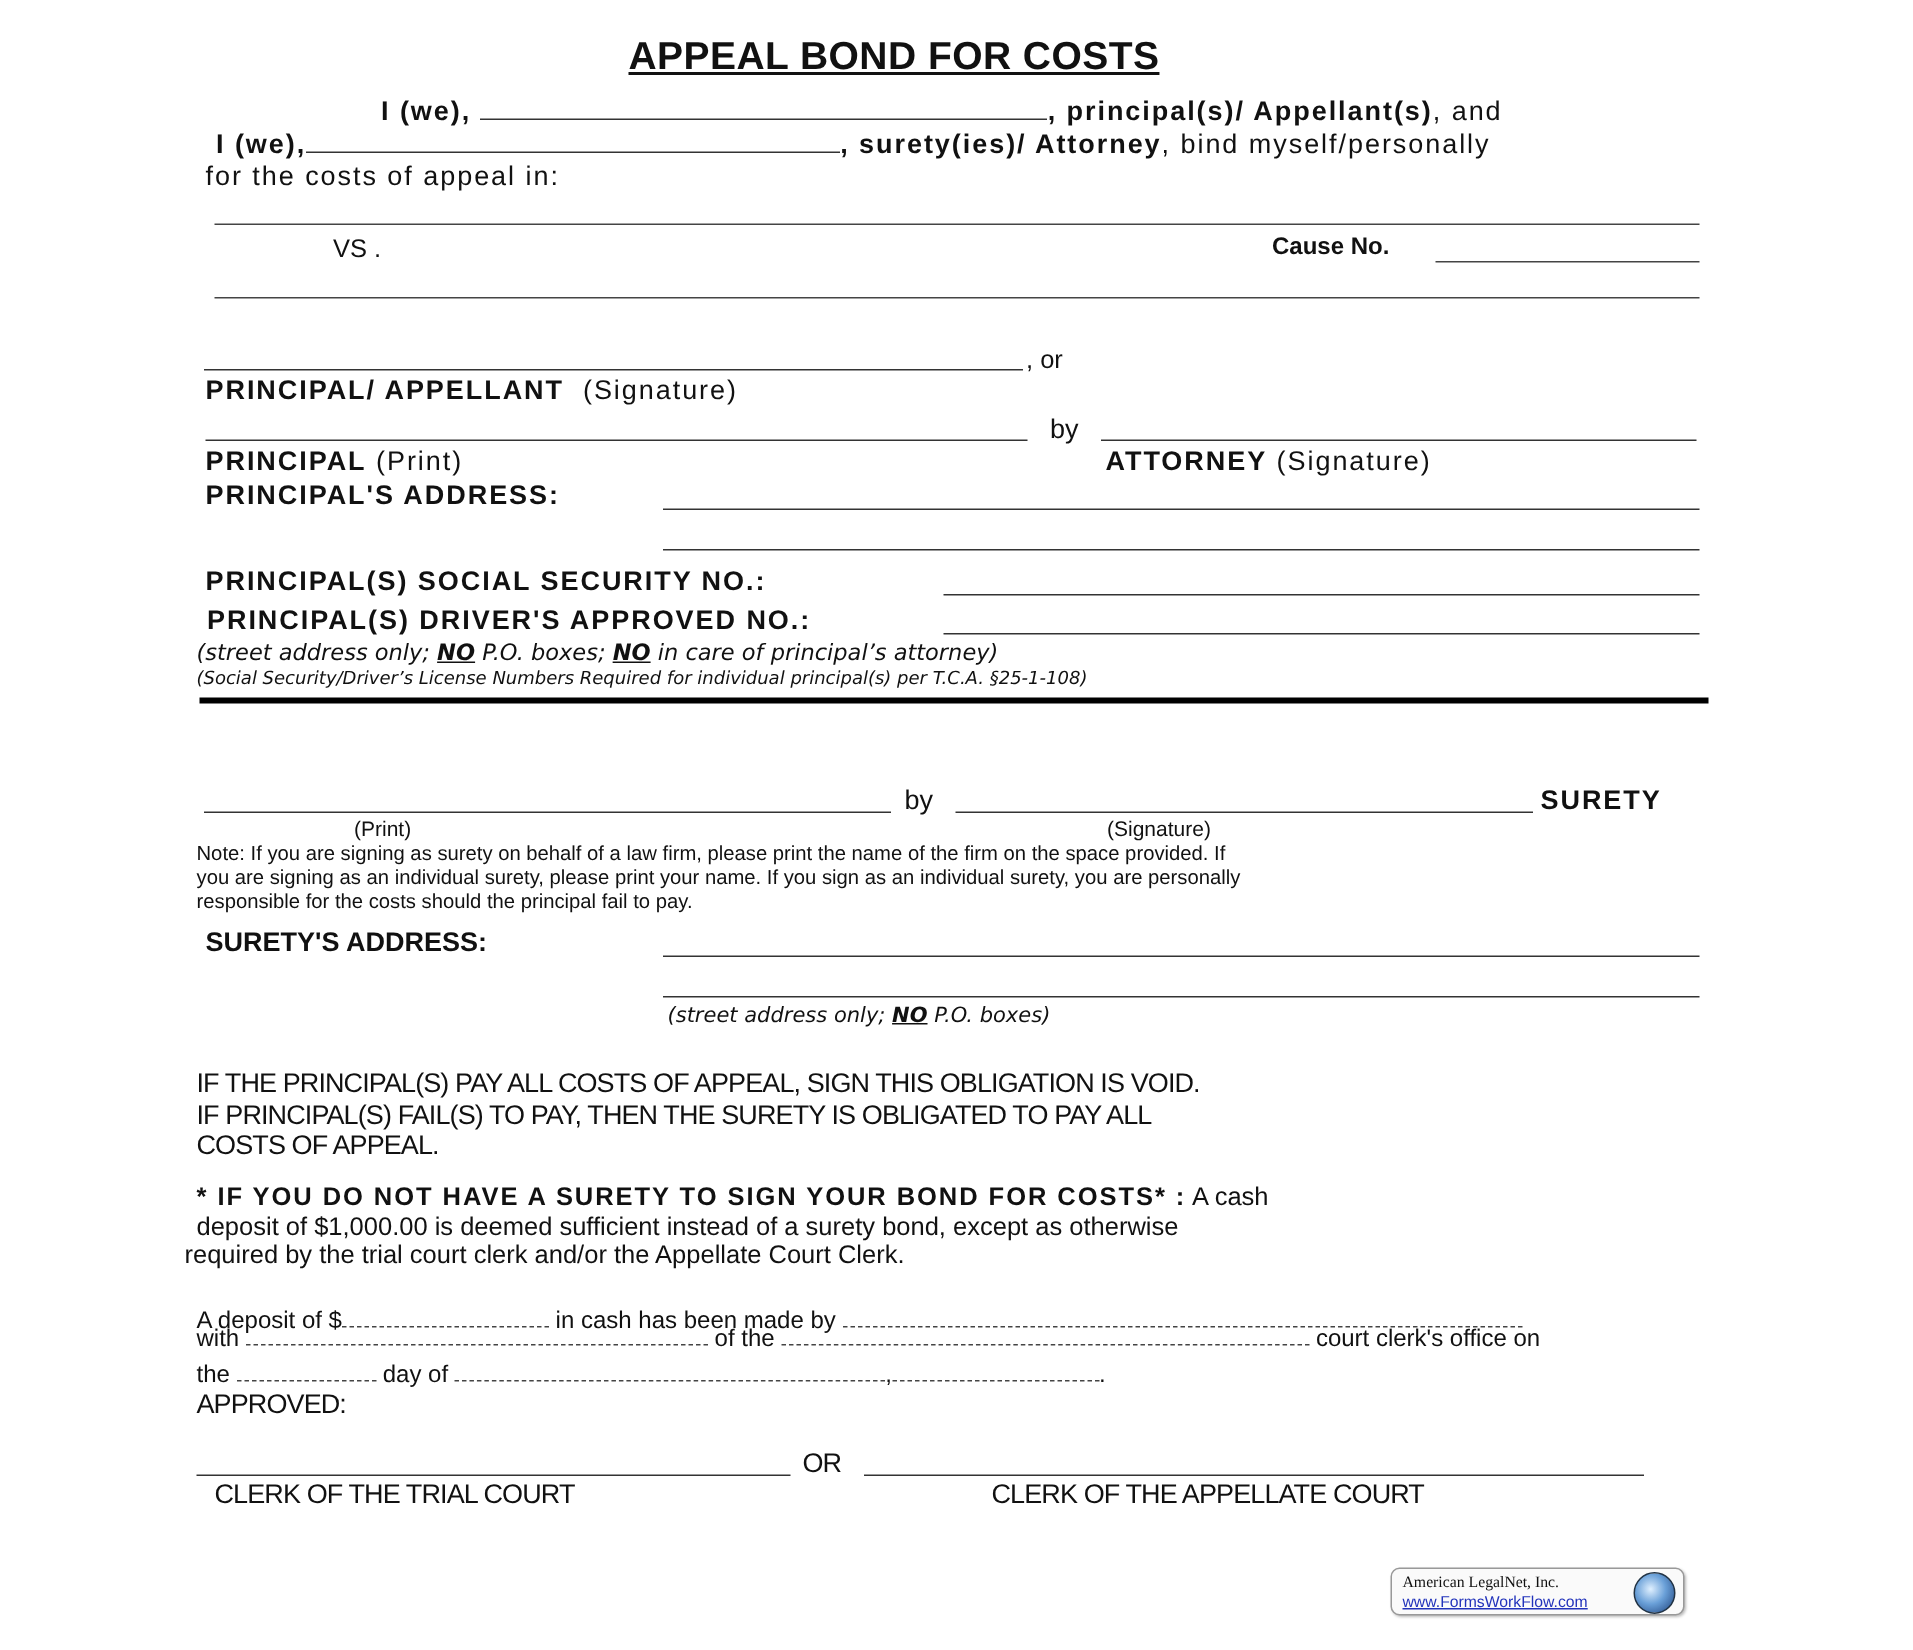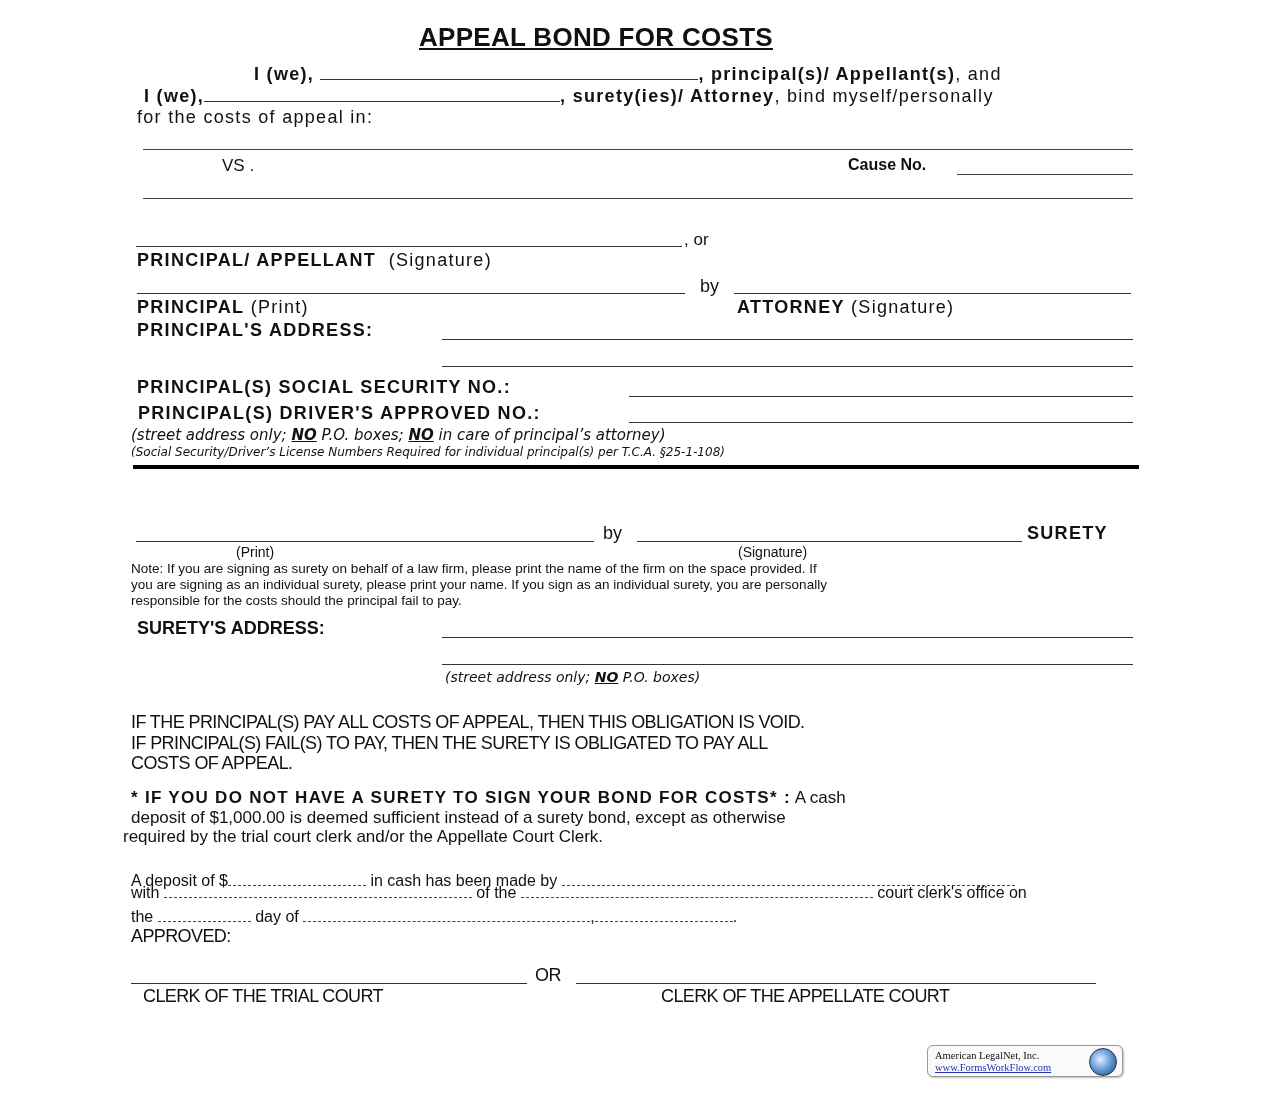--- a/index.html
+++ b/index.html
@@ -17,21 +17,21 @@
   .f14 { font-size: 14px; }
   .f13 { font-size: 13.5px; }
   .ital { font-style: italic; font-family: "DejaVu Sans", sans-serif; }
   .ital u { font-weight: bold; }
   .cond { letter-spacing: -0.6px; }
   .field { display: inline-block; border-bottom: 1px solid #333; vertical-align: baseline; }
   .dash { display: inline-block; border-bottom: 1px dashed #444; vertical-align: baseline; height: 1px; }
   .logo { position: absolute; left: 927px; top: 1045px; width: 194px; height: 30px; border: 1px solid #999;
           border-radius: 6px; background: #fafafa; box-shadow: 1px 1px 2px #bbb; }
   .logo .t1 { position: absolute; left: 7px; top: 4px; font-family: "Liberation Serif", serif; font-weight: normal; font-size: 10.5px; color: #111; }
-  .logo .t2 { position: absolute; left: 7px; top: 16px; font-family: Liberation Serif, serif; font-size: 10.5px; color: #2233bb; text-decoration: underline; }
+  .logo .t2 { position: absolute; left: 7px; top: 16px; font-family: Liberation Sans, sans-serif; font-size: 10.5px; color: #2233bb; text-decoration: underline; }
   .logo .globe { position: absolute; right: 5px; top: 2px; width: 26px; height: 26px; border-radius: 50%;
                  background: radial-gradient(circle at 40% 40%, #e0f0ff 0%, #6aa0d8 45%, #1b3f7a 100%); border: 1px solid #234; }
   .thick { position: absolute; left: 133px; top: 465px; width: 1006px; height: 4px; background: #000; }
 </style>
 </head>
 <body>
 
 <div class="abs title" style="left:419px; top:22px;">APPEAL BOND FOR COSTS</div>
 
 <div class="abs f18 wide" style="left:254px; top:64px;">
@@ -93,21 +93,21 @@
 <div class="abs f13" style="left:131px; top:577px;">you are signing as an individual surety, please print your name. If you sign as an individual surety, you are personally</div>
 <div class="abs f13" style="left:131px; top:593px;">responsible for the costs should the principal fail to pay.</div>
 
 <div class="abs f18 b" style="left:137px; top:618px;">SURETY'S ADDRESS:</div>
 <div class="line" style="left:442px; top:637px; width:691px;"></div>
 <div class="line" style="left:442px; top:664px; width:691px;"></div>
 <div class="abs ital" style="left:445px; top:669px; font-size:14px;">
   <span>(street address only; </span><u>NO</u><span> P.O. boxes)</span>
 </div>
 
-<div class="abs f18 cond" style="left:131px; top:712px;">IF THE PRINCIPAL(S) PAY ALL COSTS OF APPEAL, THEN THIS OBLIGATION IS VOID.</div>
+<div class="abs f18 cond" style="left:131px; top:712px;">IF THE PRINCIPAL(S) PAY ALL COSTS OF APPEAL, SIGN THIS OBLIGATION IS VOID.</div>
 <div class="abs f18 cond" style="left:131px; top:733px;">IF PRINCIPAL(S) FAIL(S) TO PAY, THEN THE SURETY IS OBLIGATED TO PAY ALL</div>
 <div class="abs f18 cond" style="left:131px; top:753px;">COSTS OF APPEAL.</div>
 
 <div class="abs f17" style="left:131px; top:788px;">
   <span class="b wide">* IF YOU DO NOT HAVE A SURETY TO SIGN YOUR BOND FOR COSTS*  :</span><span> A cash</span>
 </div>
 <div class="abs f17" style="left:131px; top:808px;text-align:center;">deposit of $1,000.00 is deemed sufficient instead of a surety bond, except as otherwise</div>
 <div class="abs f17" style="left:123px; top:827px;">required by the trial court clerk and/or the Appellate Court Clerk.</div>
 
 <div class="abs f16" style="left:131px; top:872px;">

